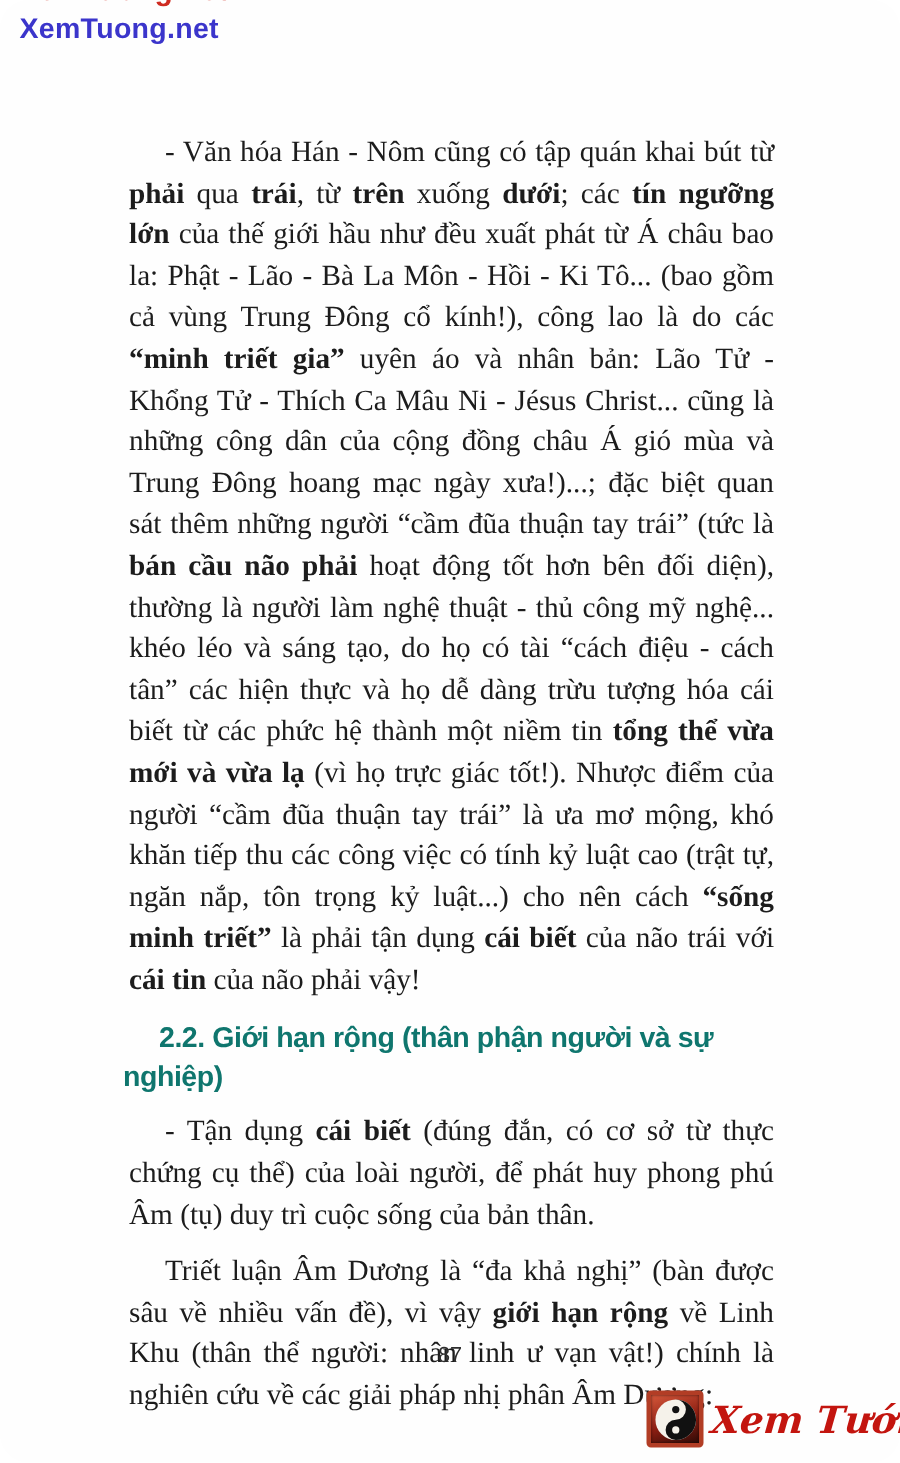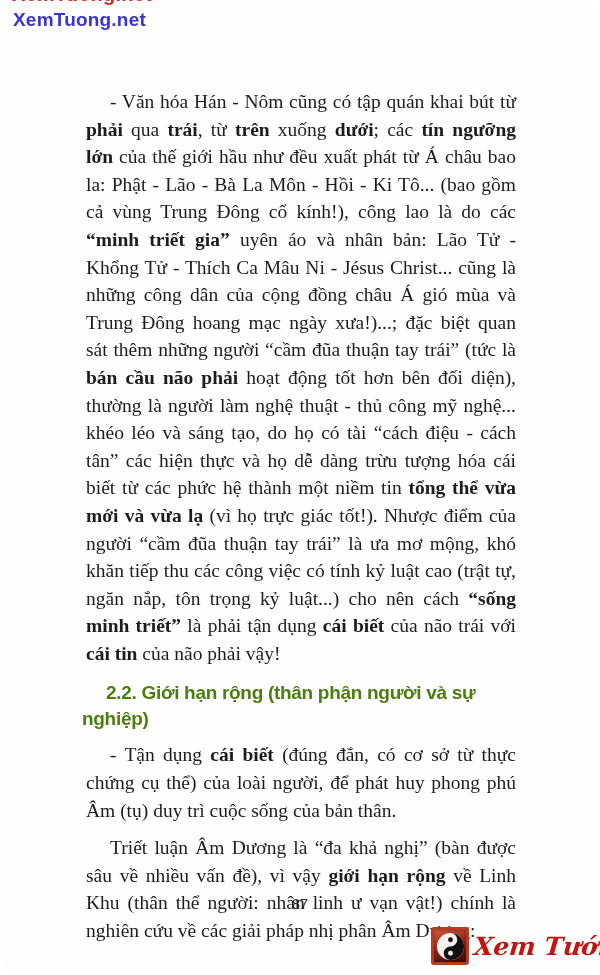--- a/index.html
+++ b/index.html
@@ -44,21 +44,21 @@
   .para + .para { margin-top: 10px; }
   .para .bold { font-weight: 700; }
   .heading {
     margin: 13px 0 9px 0;
     text-indent: 24px;
     font-family: "Liberation Sans", sans-serif;
     font-weight: 700;
     font-size: 19px;
     letter-spacing: -0.3px;
     text-align: left;
-    color: #4d7c0f;
+    color: #0f766e;
     line-height: 26px;
   }
   .page-number {
     position: absolute;
     top: 896px; left: 0; width: 600px;
     text-align: center;
     font-family: "Liberation Sans", sans-serif;
     font-weight: 400;
     font-size: 14.5px;
     color: #2e2e2e;

